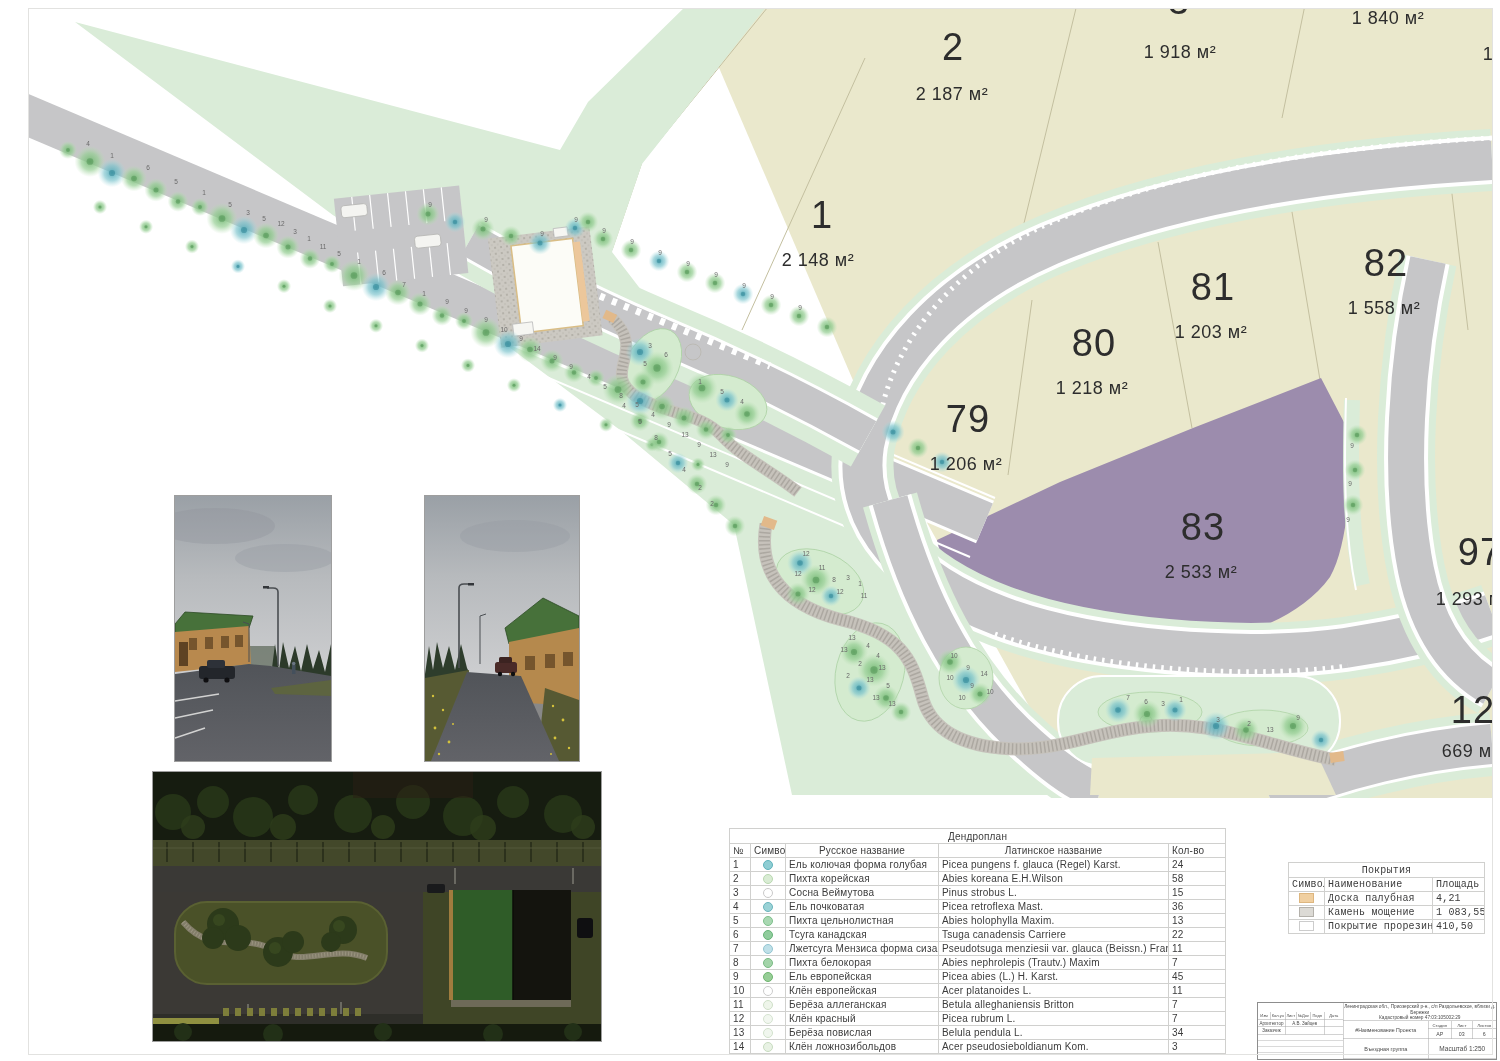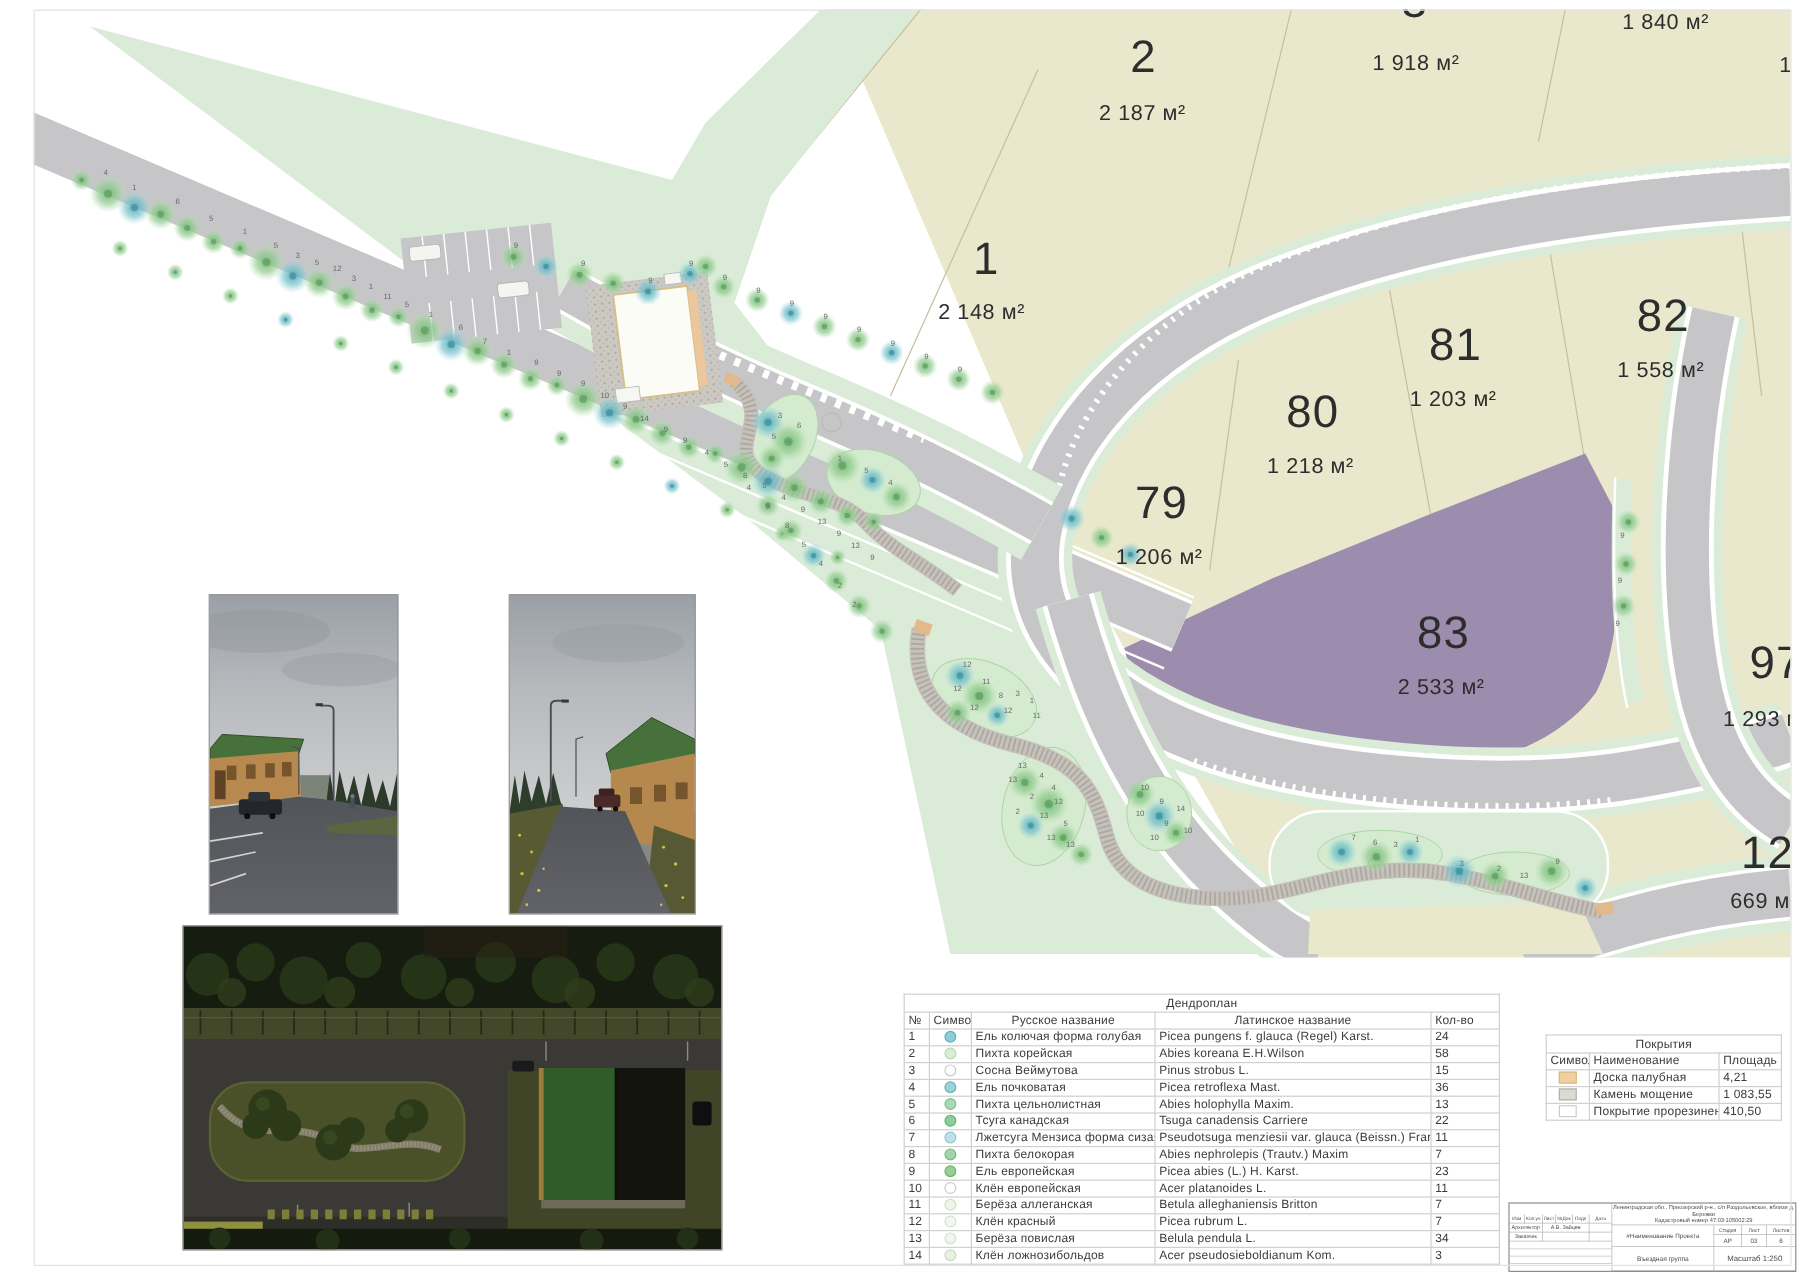--- a/index.html
+++ b/index.html
@@ -658,21 +658,21 @@
     <g fill="#223017">
       <circle cx="30" cy="260" r="9"></circle>
         <circle cx="120" cy="262" r="10"></circle>
         <circle cx="230" cy="260" r="9"></circle>
         <circle cx="340" cy="262" r="10"></circle>
         <circle cx="420" cy="260" r="9"></circle>
     </g>
   </svg>
 
   <div class="tblwrap" style="left:729px;top:828px;">
-    <table class="dt" style="width:496px;margin-left:24px;">
+    <table class="dt" style="width:496px;">
       <colgroup>
           <col style="width:21px">
           <col style="width:35px">
           <col style="width:153px">
           <col style="width:230px">
           <col style="width:57px">
         </colgroup>
       <tbody>
         <tr>
             <td colspan="5" class="t-title">Дендроплан</td>
@@ -740,21 +740,21 @@
             <td style="text-align:center"><span class="sym" style="background:#a3d4a9;border-color:#79bb83"></span></td>
             <td>Пихта белокорая</td>
             <td>Abies nephrolepis (Trautv.) Maxim</td>
             <td>7</td>
           </tr>
           <tr>
             <td>9</td>
             <td style="text-align:center"><span class="sym" style="background:#97ce97;border-color:#6fb56f"></span></td>
             <td>Ель европейская</td>
             <td>Picea abies (L.) H. Karst.</td>
-            <td>23</td>
+            <td>45</td>
           </tr>
           <tr>
             <td>10</td>
             <td style="text-align:center"><span class="sym" style="background:#ffffff;border-color:#cccccc"></span></td>
             <td>Клён европейская</td>
             <td>Acer platanoides L.</td>
             <td>11</td>
           </tr>
           <tr>
             <td>11</td>
@@ -782,21 +782,21 @@
             <td style="text-align:center"><span class="sym" style="background:#e8f2e4;border-color:#c8dcc0"></span></td>
             <td>Клён ложнозибольдов</td>
             <td>Acer pseudosieboldianum Kom.</td>
             <td>3</td>
           </tr>
         </tbody>
     </table>
   </div>
 
   <div class="tblwrap" style="left:1288px;top:862px;">
-    <table class="dt" style="width:196px;">
+    <table class="dt" style="width:196px;font-family:Liberation Mono, monospace;">
       <colgroup>
           <col style="width:36px">
           <col style="width:108px">
           <col style="width:52px">
         </colgroup>
       <tbody>
         <tr>
             <td colspan="3" class="t-title">Покрытия</td>
           </tr>
         <tr>

